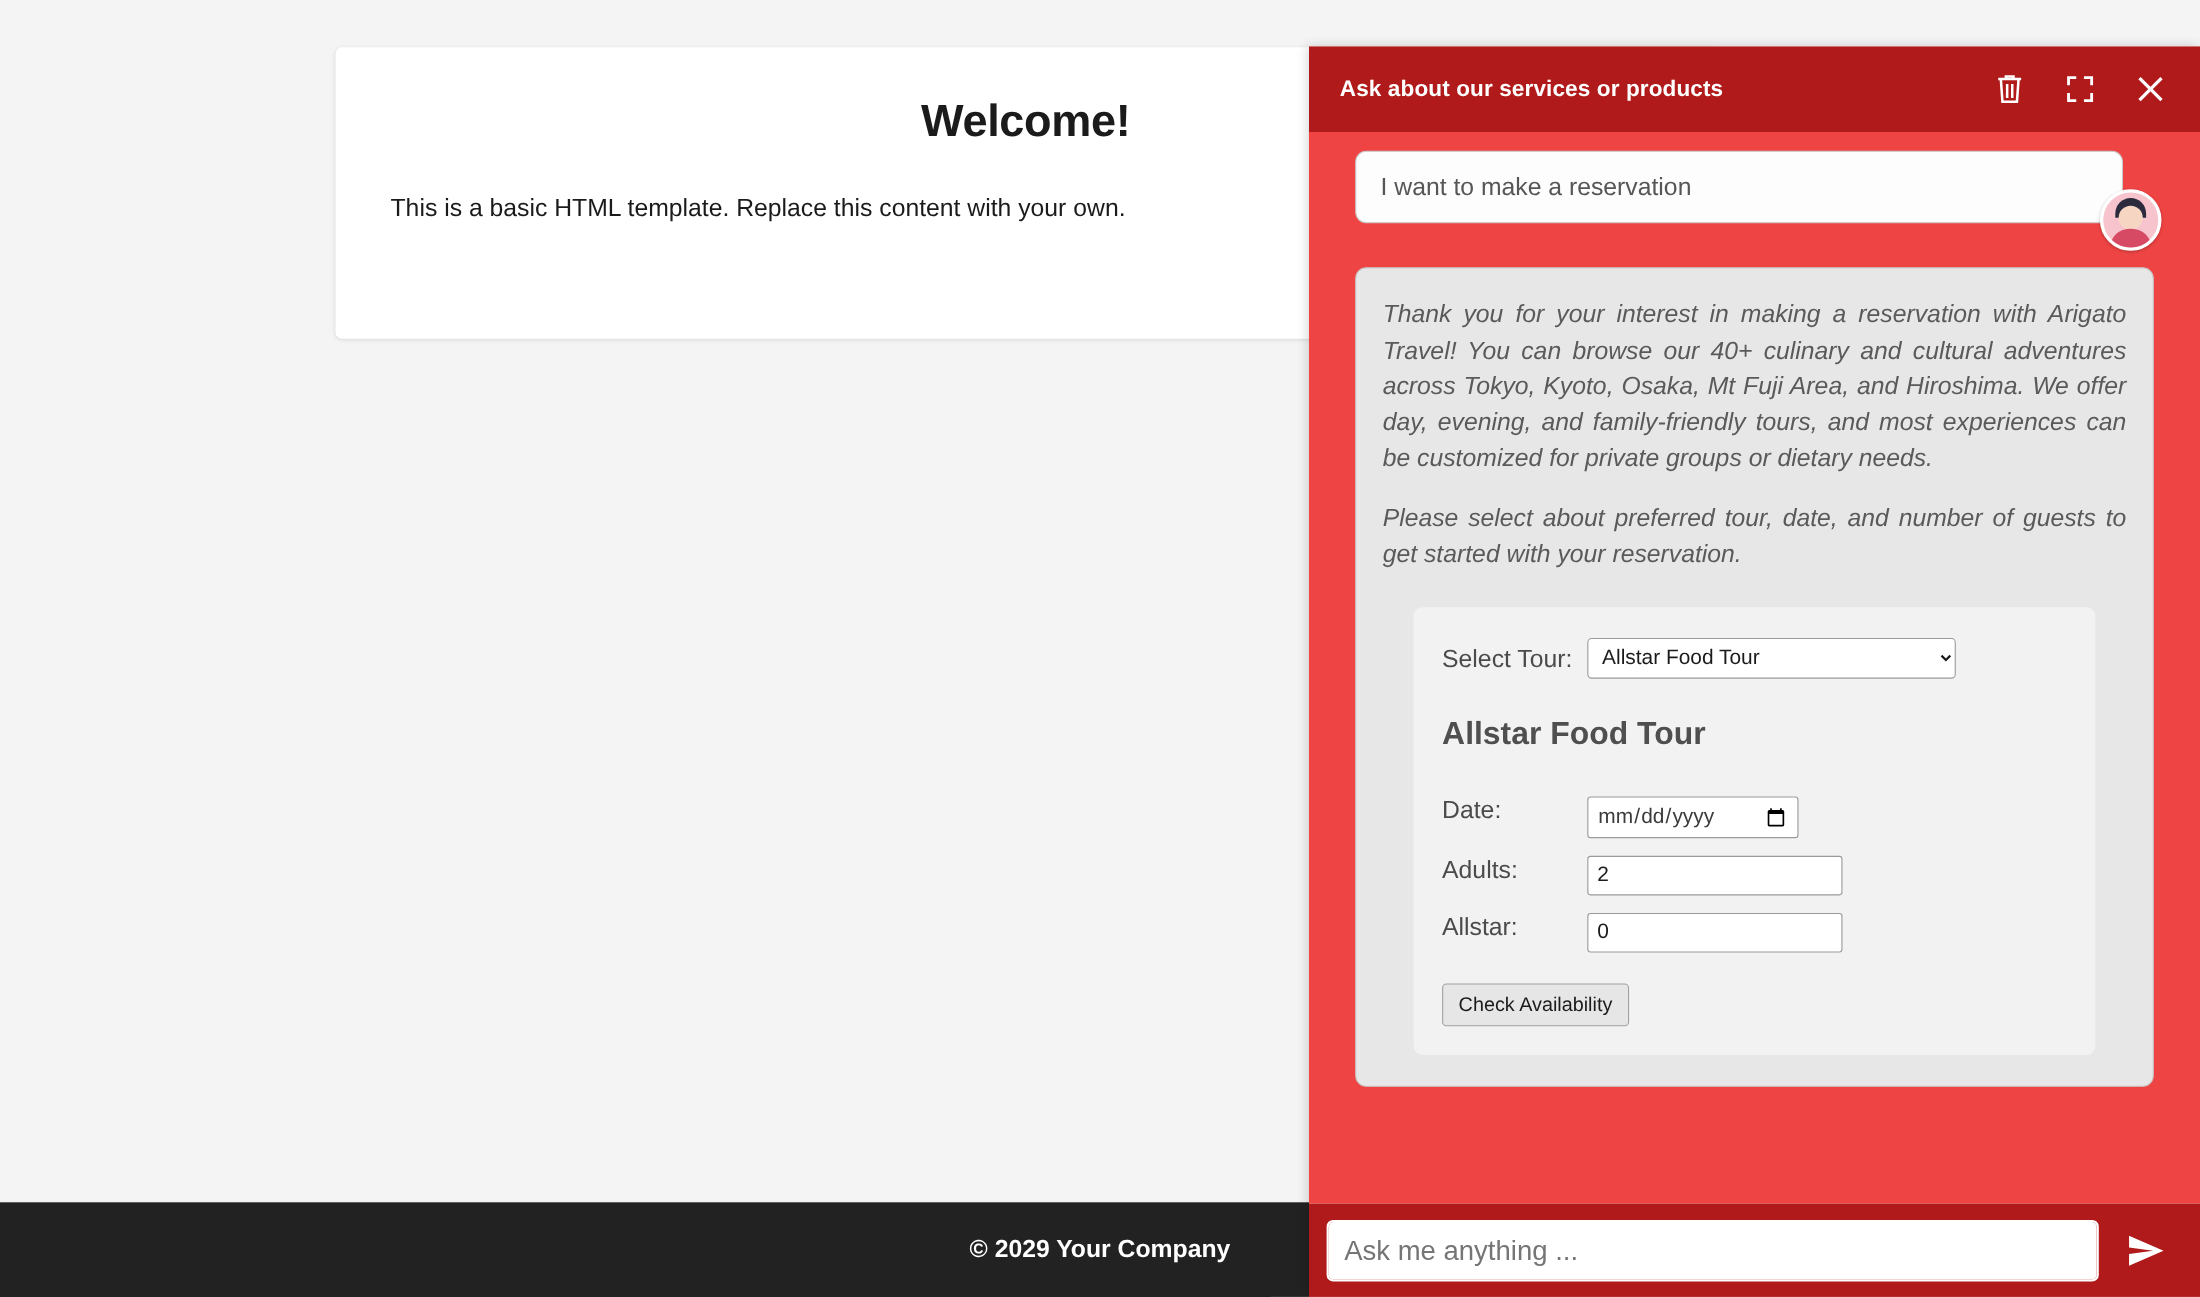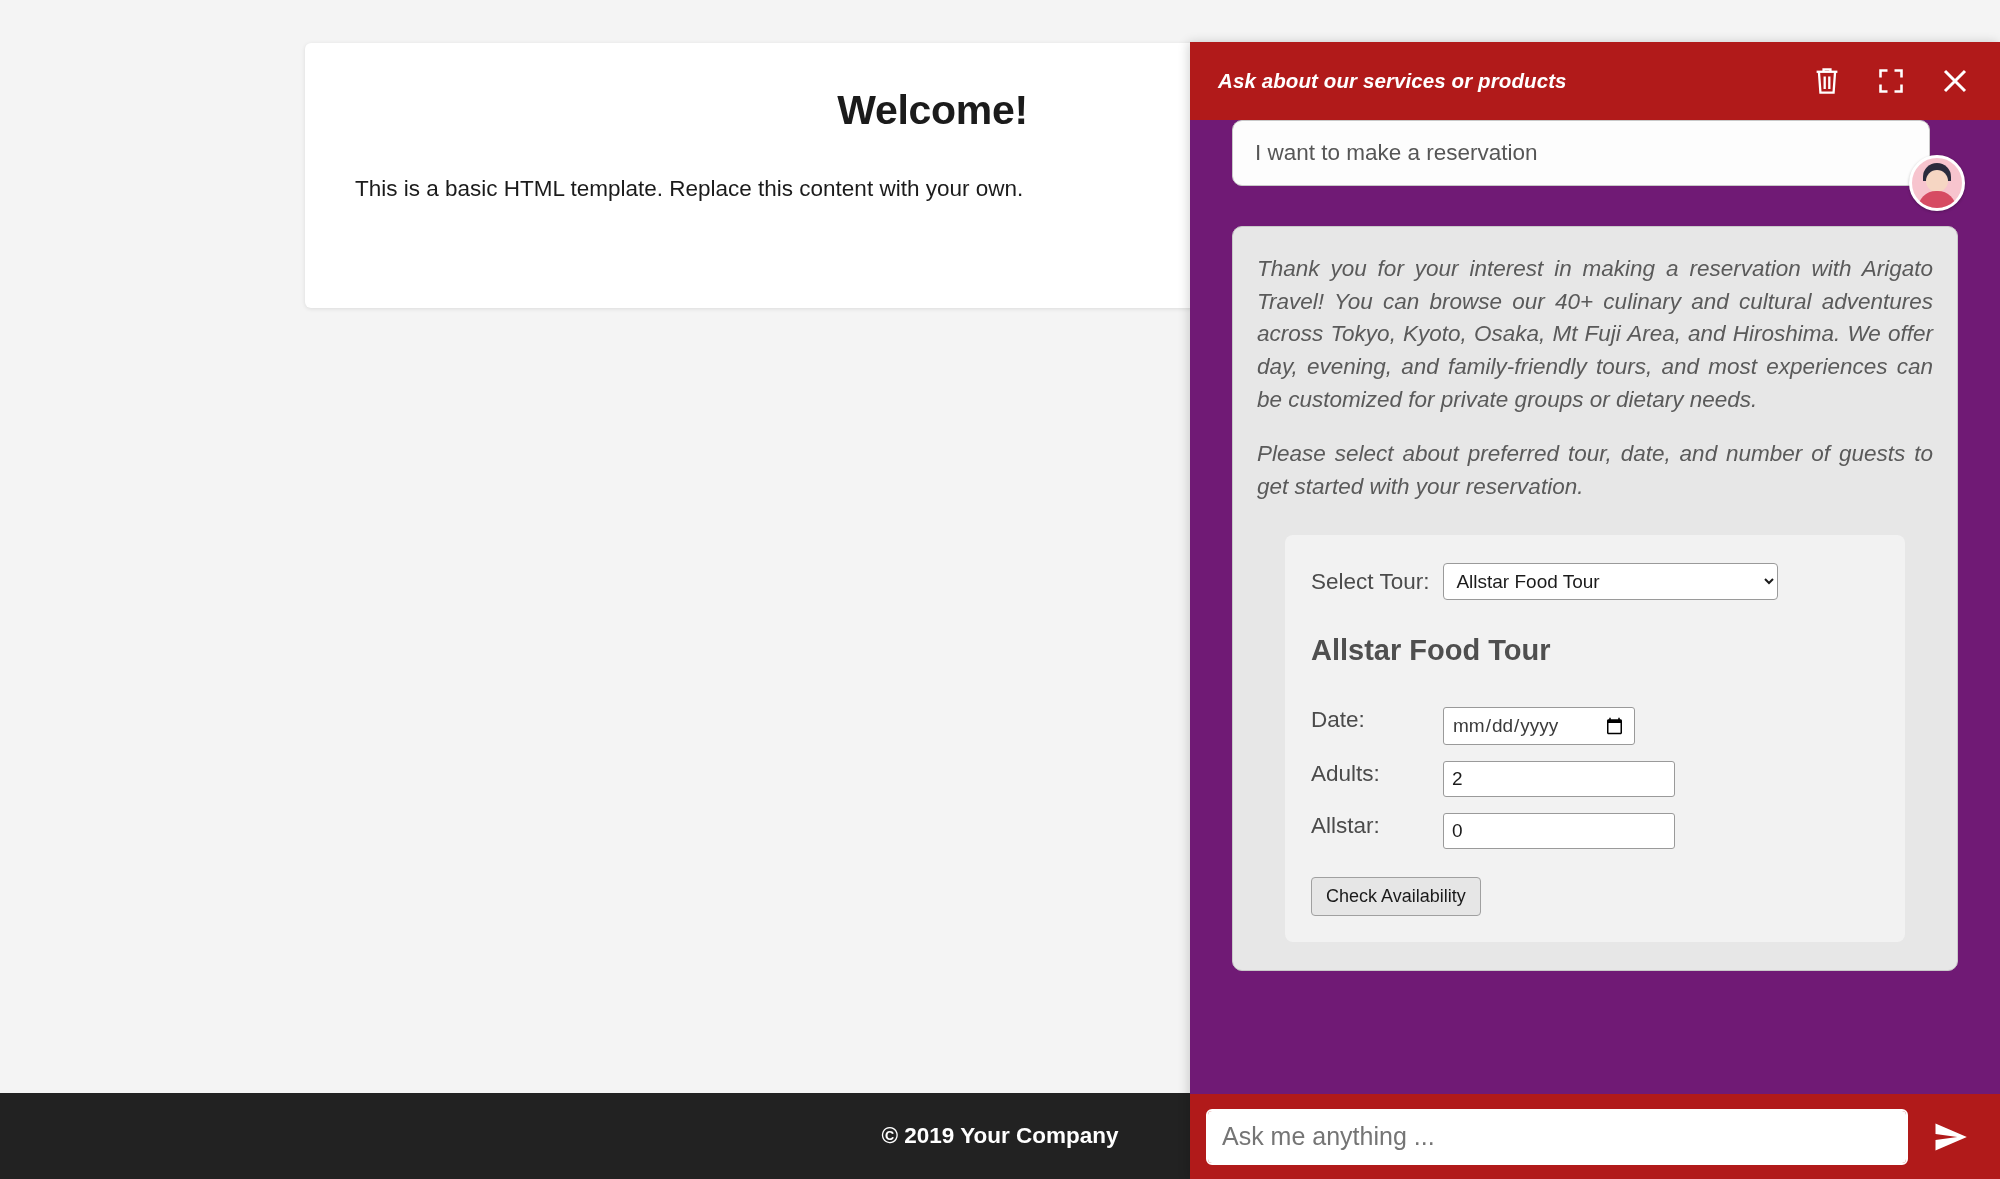--- a/index.html
+++ b/index.html
@@ -64,42 +64,41 @@
     overflow: hidden;
   }
   .chat-header {
     background: #b11a1a;
     height: 78px;
     flex: 0 0 78px;
     display: flex;
     align-items: center;
     padding: 0 28px 0 28px;
     color: #ffffff;
-    font-style: italic;
   }
   .chat-title {
     font-size: 20.5px;
     font-weight: bold;
     flex: 1 1 auto;
     letter-spacing: 0.1px;
   }
   .header-actions { display: flex; align-items: center; gap: 30px; }
   .icon-btn {
     width: 34px; height: 34px;
     display: flex; align-items: center; justify-content: center;
     cursor: pointer;
     color: #ffffff;
   }
   .icon-btn svg { display: block; }
 
   .chat-body {
     position: relative;
     flex: 1 1 auto;
-    background: #701a75;
-    padding: 0 28px 0 28px;
+    background: #ef4444;
+    padding: 17px 28px 0 28px;
     overflow: hidden;
   }
 
   .msg-user {
     position: relative;
     margin: 0 42px 0 14px;
     border: 1px solid #c9c9c9;
     border-radius: 10px;
     background: #fdfdfd;
     padding: 19px 22px;
@@ -249,21 +248,21 @@
 <body>
 
 <div class="page">
 
   <div class="content-card">
     <h1 class="welcome-title">Welcome!</h1>
     <p class="welcome-sub">This is a basic HTML template. Replace this content with your own.</p>
   </div>
 
   <div class="footer">
-    <span>© 2019 Your Company</span>
+    <span>© 2029 Your Company</span>
   </div>
 
 </div>
 
 <div class="chat">
 
   <div class="chat-header">
     <div class="chat-title">Ask about our services or products</div>
     <div class="header-actions">
       <div class="icon-btn">

